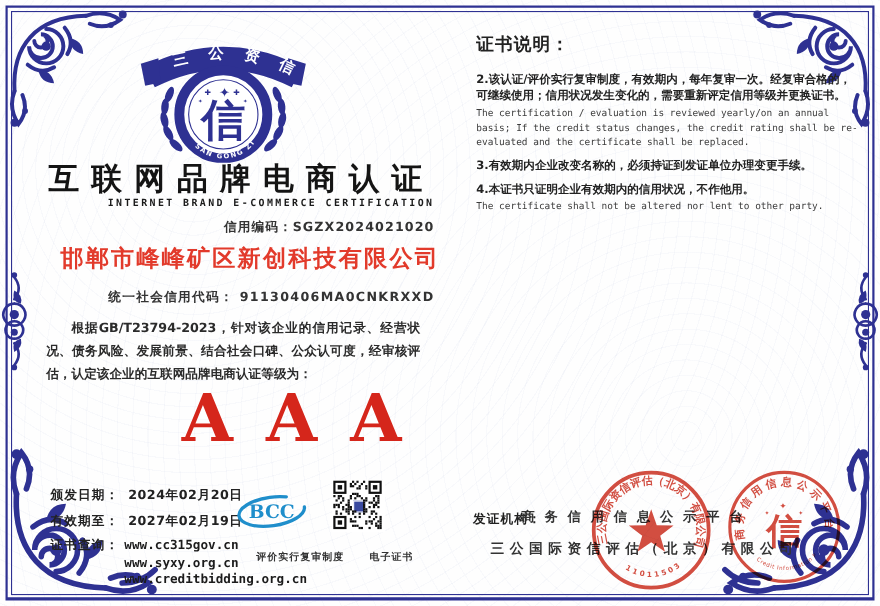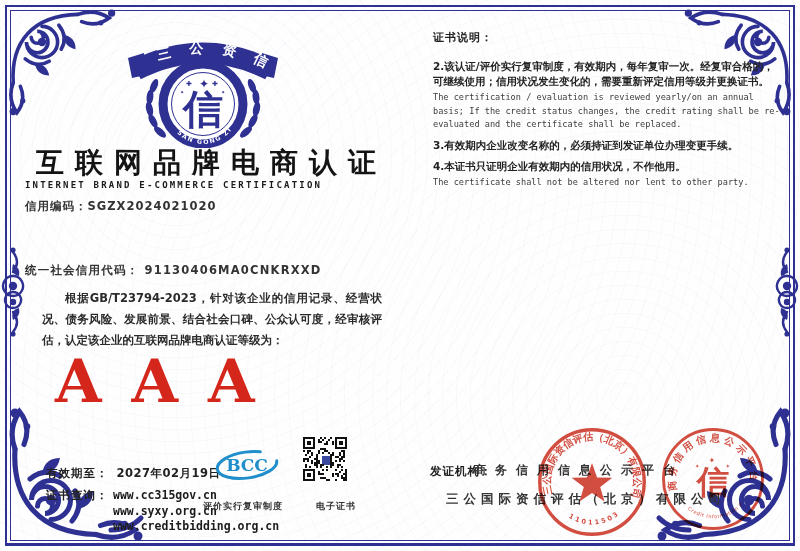--- a/index.html
+++ b/index.html
@@ -9,21 +9,21 @@
       repeating-radial-gradient(circle at 22% 28%, transparent 0 11px, rgba(110,130,190,0.045) 11px 12px),
       repeating-radial-gradient(circle at 78% 72%, transparent 0 13px, rgba(110,130,190,0.04) 13px 14px),
       #fefefe;
     font-family:"DejaVu Sans","Liberation Sans",sans-serif;color:#222;
   }
   .b-outer{position:absolute;inset:5px;border:2px solid #2e3192;border-bottom-width:3px;pointer-events:none;}
   .b-inner{position:absolute;inset:10px;border:1px solid #2e3192;pointer-events:none;}
   .corner{position:absolute;pointer-events:none;}
   .fleuron{position:absolute;pointer-events:none;}
   .abs{position:absolute;}
-  .ctr{text-align:left;}
+  .ctr{text-align:right;}
   
   .title-zh{left:25px;top:144px;width:370px;font-size:28px;font-weight:bold;letter-spacing:11px;color:#141414;text-indent:11px;}
   .title-en{left:25px;top:180px;width:370px;font-size:9px;font-weight:bold;letter-spacing:2.2px;color:#1a1a1a;font-family:"DejaVu Sans Mono","Liberation Mono",monospace;}
   .credit-line{left:25px;top:199px;width:370px;font-size:11.5px;font-weight:bold;color:#333;letter-spacing:1px;}
   .company{left:20px;top:221px;width:380px;font-size:21px;font-weight:bold;color:#e23a2b;letter-spacing:2px;}
   .uscc{left:25px;top:263px;width:370px;font-size:11.5px;font-weight:bold;color:#333;letter-spacing:1.2px;}
   .body-par{left:42px;top:288px;width:340px;font-size:11.5px;line-height:21px;font-weight:600;color:#2b2b2b;text-indent:2em;text-align:justify;}
   .grade{left:25px;top:346px;width:370px;font-family:"DejaVu Serif","Liberation Serif",serif;font-size:60px;font-weight:bold;color:#d5261b;letter-spacing:30px;text-indent:30px;}
   .inforow{left:46px;font-size:11.5px;color:#222;}
   .inforow b{font-weight:bold;letter-spacing:1px;}
@@ -32,21 +32,21 @@
   .bcc{left:214px;top:444px;width:66px;height:40px;}
   .caption{font-size:9px;font-weight:bold;color:#333;letter-spacing:1px;}
   .qr{left:302px;top:436px;width:46px;height:46px;background:#fff;padding:1px;}
   .qr-grid{position:relative;width:44px;height:44px;}
   .qr-grid .m{position:absolute;width:2px;height:2px;background:#111;}
   .qr-grid .finder{position:absolute;width:8px;height:8px;border:2px solid #111;background:#fff;}
   .qr-grid .finder::after{content:"";position:absolute;left:2px;top:2px;width:4px;height:4px;background:#111;}
   .qr-grid .logo{position:absolute;left:18px;top:18px;width:9px;height:9px;background:#3a4aa0;border:1px solid #fff;}
   
   .notes{left:433px;top:30px;width:348px;}
-  .notes-title{font-size:11px;font-weight:bold;color:#222;letter-spacing:1px;margin-bottom:14px;}
+  .notes-title{font-size:16px;font-weight:bold;color:#222;letter-spacing:1px;margin-bottom:14px;}
   .note-zh{font-size:10.5px;font-weight:bold;color:#222;line-height:15px;margin-top:6px;}
   .note-en{font-size:8.6px;color:#3c3c3c;line-height:13.5px;font-family:"DejaVu Sans Mono","Liberation Mono",monospace;margin-top:2px;}
   .issuer-label{left:430px;top:464px;font-size:11.5px;font-weight:bold;color:#222;letter-spacing:1px;}
   .issuer1{left:474px;top:462px;font-size:12px;font-weight:600;color:#333;letter-spacing:9px;}
   .issuer2{left:446px;top:491px;font-size:12.5px;font-weight:600;color:#333;letter-spacing:5px;}
   .seal{position:absolute;opacity:0.9;mix-blend-mode:multiply;pointer-events:none;}
 </style>
 </head>
 <body>
 
@@ -206,24 +206,28 @@
       <text x="104" y="64" font-size="7">✚</text>
       <text x="72" y="72" font-size="5">✦</text>
       <text x="113" y="72" font-size="5">✦</text>
     </g>
     <text x="95" y="101" font-size="40" font-weight="bold" fill="#2e3192" text-anchor="middle" font-family="'DejaVu Serif',serif">信</text>
   </svg>
 
   <div class="abs ctr title-zh">互联网品牌电商认证</div>
   <div class="abs ctr title-en">INTERNET BRAND E-COMMERCE CERTIFICATION</div>
   <div class="abs ctr credit-line">信用编码：SGZX2024021020</div>
+  <div class="abs ctr company">邯郸市峰峰矿区新创科技有限公司</div>
   <div class="abs ctr uscc">统一社会信用代码： 91130406MA0CNKRXXD</div>
   <div class="abs body-par">根据GB/T23794-2023，针对该企业的信用记录、经营状况、债务风险、发展前景、结合社会口碑、公众认可度，经审核评估，认定该企业的互联网品牌电商认证等级为：</div>
   <div class="abs ctr grade">AAA</div>
 
+  <div class="abs inforow" style="top:443px;">
+    <b>颁发日期：</b><span class="val">2024年02月20日</span>
+  </div>
   <div class="abs inforow" style="top:466px;">
     <b>有效期至：</b><span class="val">2027年02月19日</span>
   </div>
   <div class="abs inforow" style="top:488px;">
     <b>证书查询：</b>
   </div>
   <div class="abs urls" style="top:488px;">
     <div>www.cc315gov.cn</div>
     <div>www.syxy.org.cn</div>
     <div>www.creditbidding.org.cn</div>

